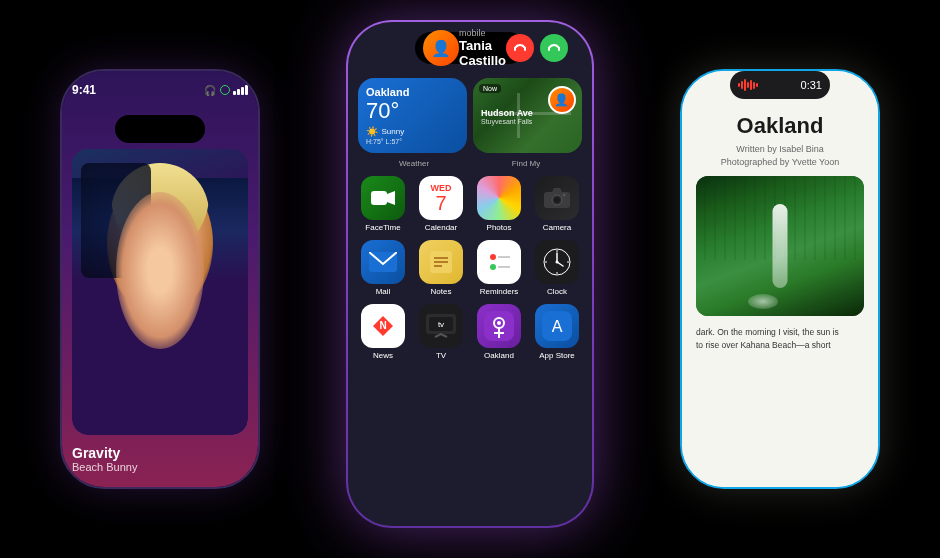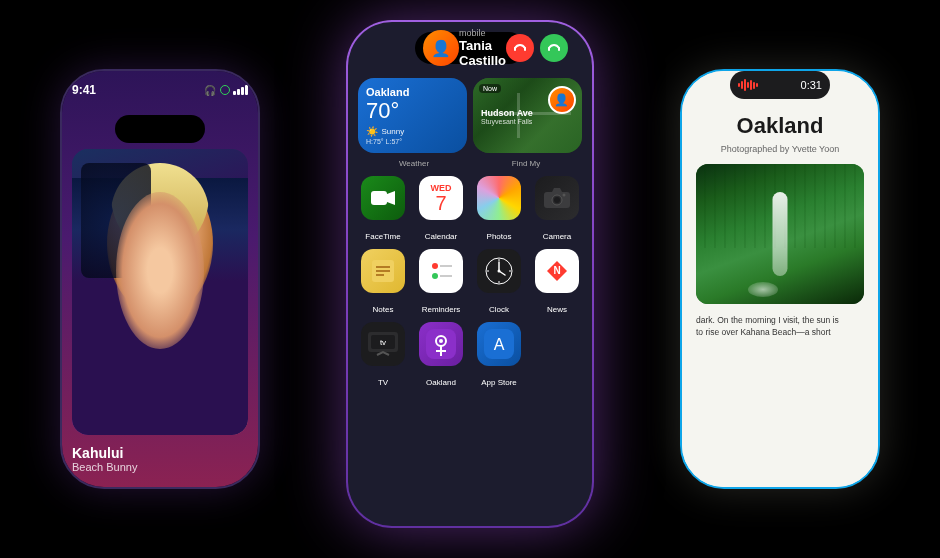--- a/index.html
+++ b/index.html
@@ -301,21 +301,20 @@
       display: flex;
       align-items: center;
       justify-content: center;
       font-size: 20px;
     }
 
     .app-icon-label {
       font-size: 8px;
       color: white;
       text-align: center;
-      margin-top: 9px;
     }
 
     
     .app-facetime { background: linear-gradient(135deg, #1a8a1a, #0d5c0d); }
     .app-calendar { background: #fff; color: #333; }
     .app-camera { background: linear-gradient(135deg, #1c1c1e, #2c2c2e); color: white; }
     .app-mail { background: linear-gradient(135deg, #1a6fd4, #0a4fa0); }
     .app-notes { background: linear-gradient(135deg, #f0d060, #e0b830); }
     .app-reminders { background: #fff; }
     .app-clock { background: #1c1c1e; color: white; }
@@ -527,21 +526,21 @@
 
           <div style="position:absolute;top:5%;left:22%;width:56%;height:35%;background:linear-gradient(180deg,#f0e090 0%,#d4b860 60%,transparent);border-radius:50% 50% 0 0;clip-path:ellipse(50% 60% at 50% 30%);"></div>
 
           <div style="position:absolute;bottom:10%;left:10%;width:80%;height:40%;background:linear-gradient(180deg,#8030b0 0%,#6020a0 50%,#4010800 100%);border-radius:20px 20px 0 0;"></div>
 
           <div style="position:absolute;top:5%;left:5%;width:40%;height:40%;background:radial-gradient(circle,#0a1840,#04081a);border-radius:8px;opacity:0.8;"></div>
         </div>
       </div>
 
       <div class="left-music-info">
-        <div class="music-title">Kahului</div>
+        <div class="music-title">Gravity</div>
         <div class="music-artist">Beach Bunny</div>
       </div>
     </div>
   </div>
 
   <div class="phone-center-wrapper">
     <div class="phone-center-inner">
       <div class="center-screen">
 
         <div class="dynamic-island-center">
@@ -636,20 +635,29 @@
                 <rect x="0" y="4" width="26" height="16" rx="3" fill="#3c3c3e"></rect>
                 <polygon points="8,4 10,0 16,0 18,4" fill="#3c3c3e"></polygon>
                 <circle cx="13" cy="12" r="5" fill="#2c2c2e" stroke="#555" stroke-width="1"></circle>
                 <circle cx="13" cy="12" r="3" fill="#1c1c1e"></circle>
                 <circle cx="20" cy="7" r="1.5" fill="#555"></circle>
               </svg>
             </div>
             <div class="app-icon-label">Camera</div>
           </div>
 
+          <div class="app-icon">
+            <div class="app-icon-img app-mail">
+              <svg width="28" height="20" viewBox="0 0 28 20">
+                <rect x="0" y="0" width="28" height="20" rx="3" fill="#1a6fd4"></rect>
+                <polyline points="0,0 14,12 28,0" stroke="white" stroke-width="2" fill="none"></polyline>
+              </svg>
+            </div>
+            <div class="app-icon-label">Mail</div>
+          </div>
 
           <div class="app-icon">
             <div class="app-icon-img app-notes">
               <svg width="26" height="26" viewBox="0 0 26 26">
                 <rect x="2" y="2" width="22" height="22" rx="3" fill="#f0d060"></rect>
                 <line x1="6" y1="9" x2="20" y2="9" stroke="#a06010" stroke-width="1.5"></line>
                 <line x1="6" y1="13" x2="20" y2="13" stroke="#a06010" stroke-width="1.5"></line>
                 <line x1="6" y1="17" x2="14" y2="17" stroke="#a06010" stroke-width="1.5"></line>
               </svg>
             </div>
@@ -749,20 +757,21 @@
           <div class="wave-bar" style="height:10px;"></div>
           <div class="wave-bar" style="height:7px;"></div>
           <div class="wave-bar" style="height:4px;"></div>
         </div>
         <span style="color:white;font-size:11px;font-weight:500;">0:31</span>
       </div>
 
       <div class="right-content">
         <div class="article-location">Oakland</div>
         <div class="article-byline">
+          <div>Written by Isabel Bina</div>
           <div>Photographed by Yvette Yoon</div>
         </div>
 
         <div class="article-image">
 
           <div style="position:absolute;inset:0;background:linear-gradient(160deg,#0a3010 0%,#1a5c1a 20%,#2a8030 40%,#3a9040 55%,#2a7a28 70%,#1a5018 85%,#0a2808 100%);"></div>
 
           <div style="position:absolute;top:0;left:0;right:0;height:60%;background:repeating-linear-gradient(90deg,transparent,transparent 8px,rgba(0,60,0,0.3) 8px,rgba(0,60,0,0.3) 10px);opacity:0.4;"></div>
           <div class="waterfall"></div>
 

